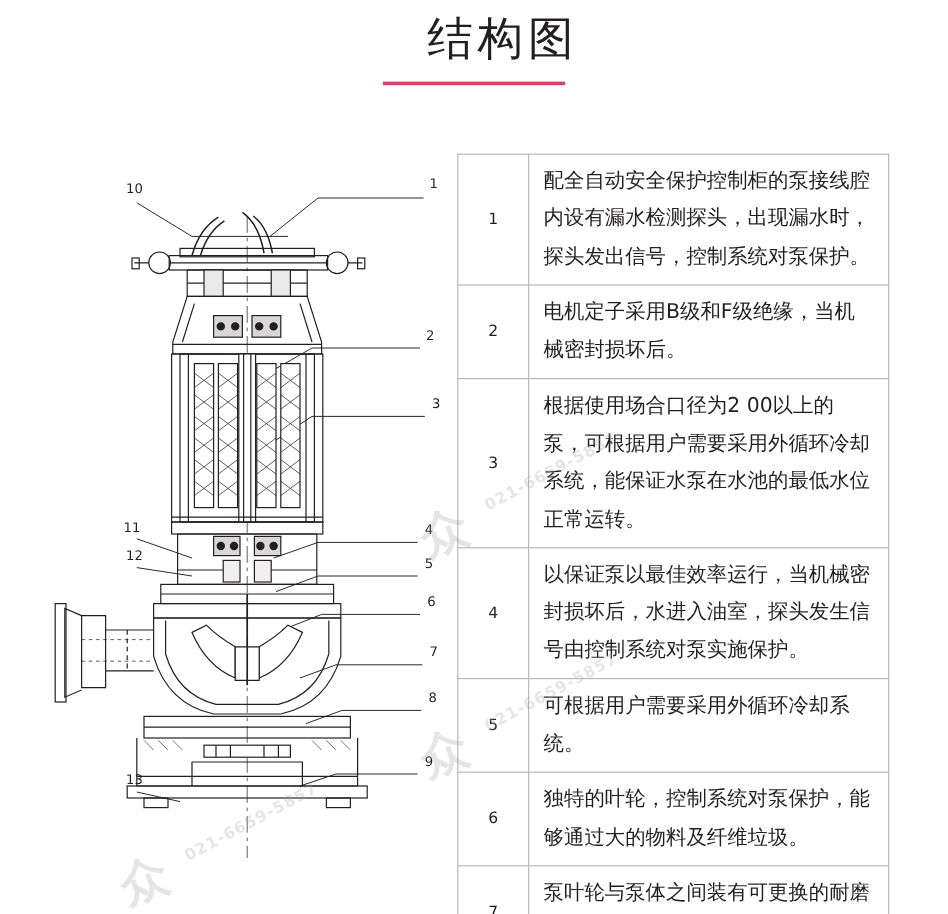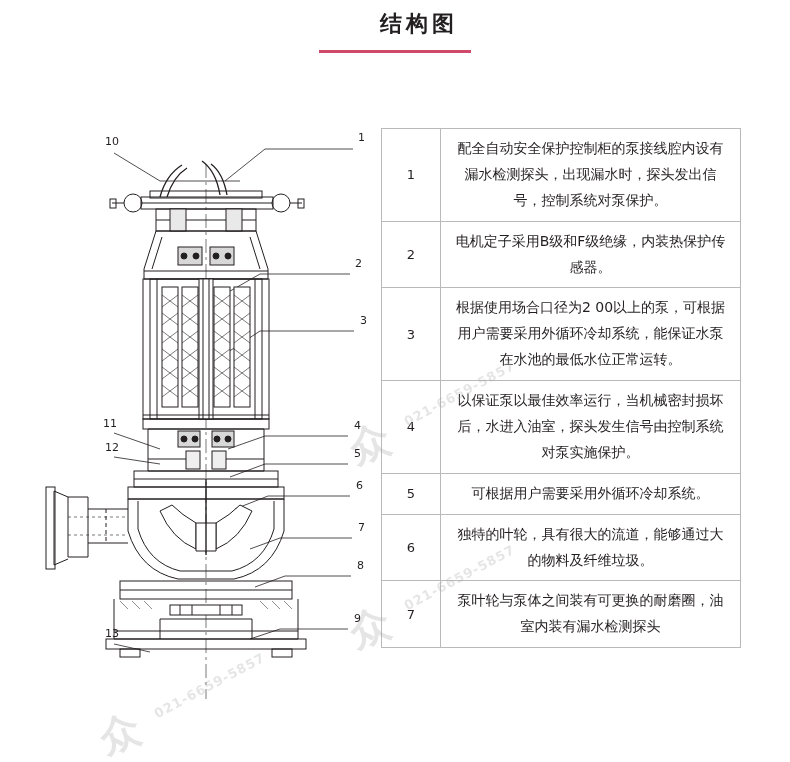--- a/index.html
+++ b/index.html
@@ -19,22 +19,22 @@
     width: 790px;
     height: 762px;
     position: relative;
   }
   
   .title-block {
     text-align: center;
     padding-top: 12px;
   }
   .title-text {
-    font-size: 22px;
-    font-weight: bold;
+    font-size: 38px;
+    font-weight: normal;
     letter-spacing: 4px;
     color: #231f20;
     line-height: 1.1;
     margin-left: 48px;
   }
   .title-rule {
     width: 152px;
     height: 3px;
     background: #d0486a;
     margin: 14px auto 0 auto;
@@ -43,21 +43,21 @@
   .content {
     position: absolute;
     top: 118px;
     left: 0;
     width: 790px;
     height: 600px;
   }
   .drawing {
     position: absolute;
     left: 10px;
-    top: 1px;
+    top: 17px;
     width: 370px;
     height: 590px;
   }
   .drawing svg {
     display: block;
   }
   
   .spec-table {
     position: absolute;
     left: 381px;
@@ -71,22 +71,22 @@
     vertical-align: middle;
     padding: 7px 6px;
   }
   .spec-table td.num {
     width: 46px;
     text-align: center;
     font-size: 13px;
     color: #231f20;
   }
   .spec-table td.desc {
-    text-align: center;
-    font-size: 14px;
+    text-align: left;
+    font-size: 17px;
     line-height: 1.85;
     color: #231f20;
     padding-left: 12px;
     padding-right: 12px;
   }
   
   .watermark {
     position: absolute;
     color: rgba(170,170,170,0.30);
     font-size: 13px;
@@ -290,37 +290,37 @@
     </div>
 
     <table class="spec-table">
       <tbody>
         <tr>
           <td class="num">1</td>
           <td class="desc">配全自动安全保护控制柜的泵接线腔内设有漏水检测探头，出现漏水时，探头发出信号，控制系统对泵保护。</td>
         </tr>
         <tr>
           <td class="num">2</td>
-          <td class="desc">电机定子采用B级和F级绝缘，内装热保护传感器。</td>
+          <td class="desc">电机定子采用B级和F级绝缘，当机械密封损坏后。</td>
         </tr>
         <tr>
           <td class="num">3</td>
           <td class="desc">根据使用场合口径为2 00以上的泵，可根据用户需要采用外循环冷却系统，能保证水泵在水池的最低水位正常运转。</td>
         </tr>
         <tr>
           <td class="num">4</td>
           <td class="desc">以保证泵以最佳效率运行，当机械密封损坏后，水进入油室，探头发生信号由控制系统对泵实施保护。</td>
         </tr>
         <tr>
           <td class="num">5</td>
           <td class="desc">可根据用户需要采用外循环冷却系统。</td>
         </tr>
         <tr>
           <td class="num">6</td>
-          <td class="desc">独特的叶轮，具有很大的流道，能够通过大的物料及纤维垃圾。</td>
+          <td class="desc">独特的叶轮，控制系统对泵保护，能够通过大的物料及纤维垃圾。</td>
         </tr>
         <tr>
           <td class="num">7</td>
           <td class="desc">泵叶轮与泵体之间装有可更换的耐磨圈，油室内装有漏水检测探头</td>
         </tr>
       </tbody>
     </table>
 
     <div class="wm-logo wml1">众</div>
     <div class="wm-logo wml2">众</div>

